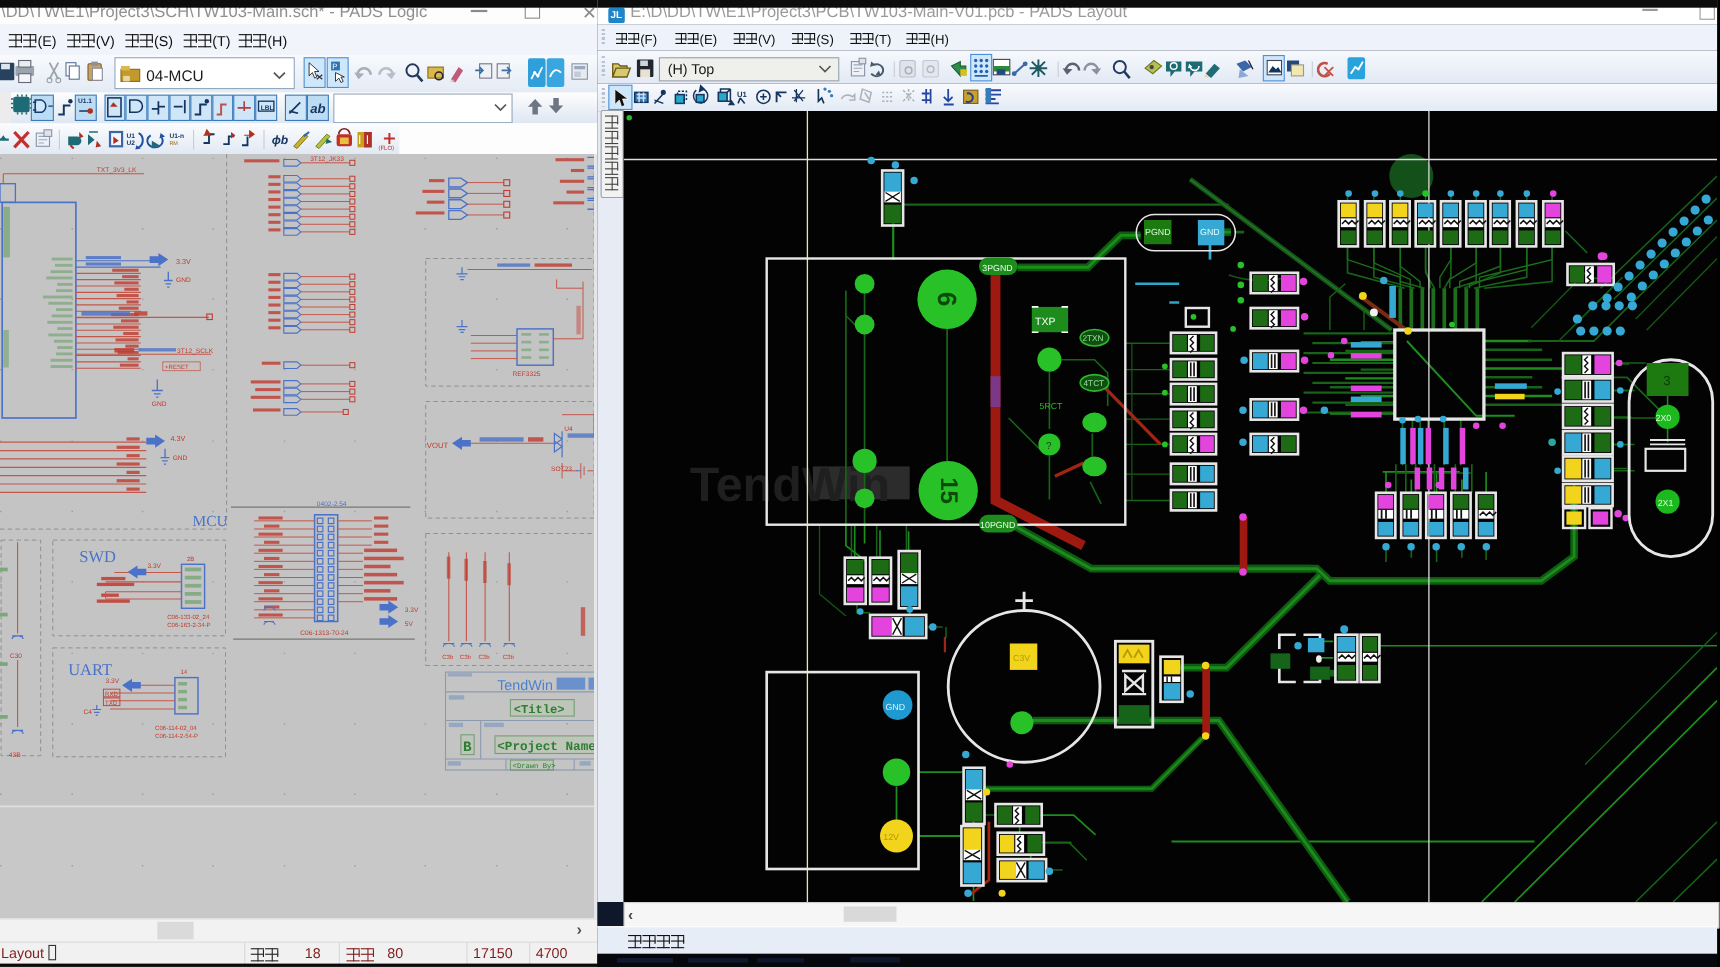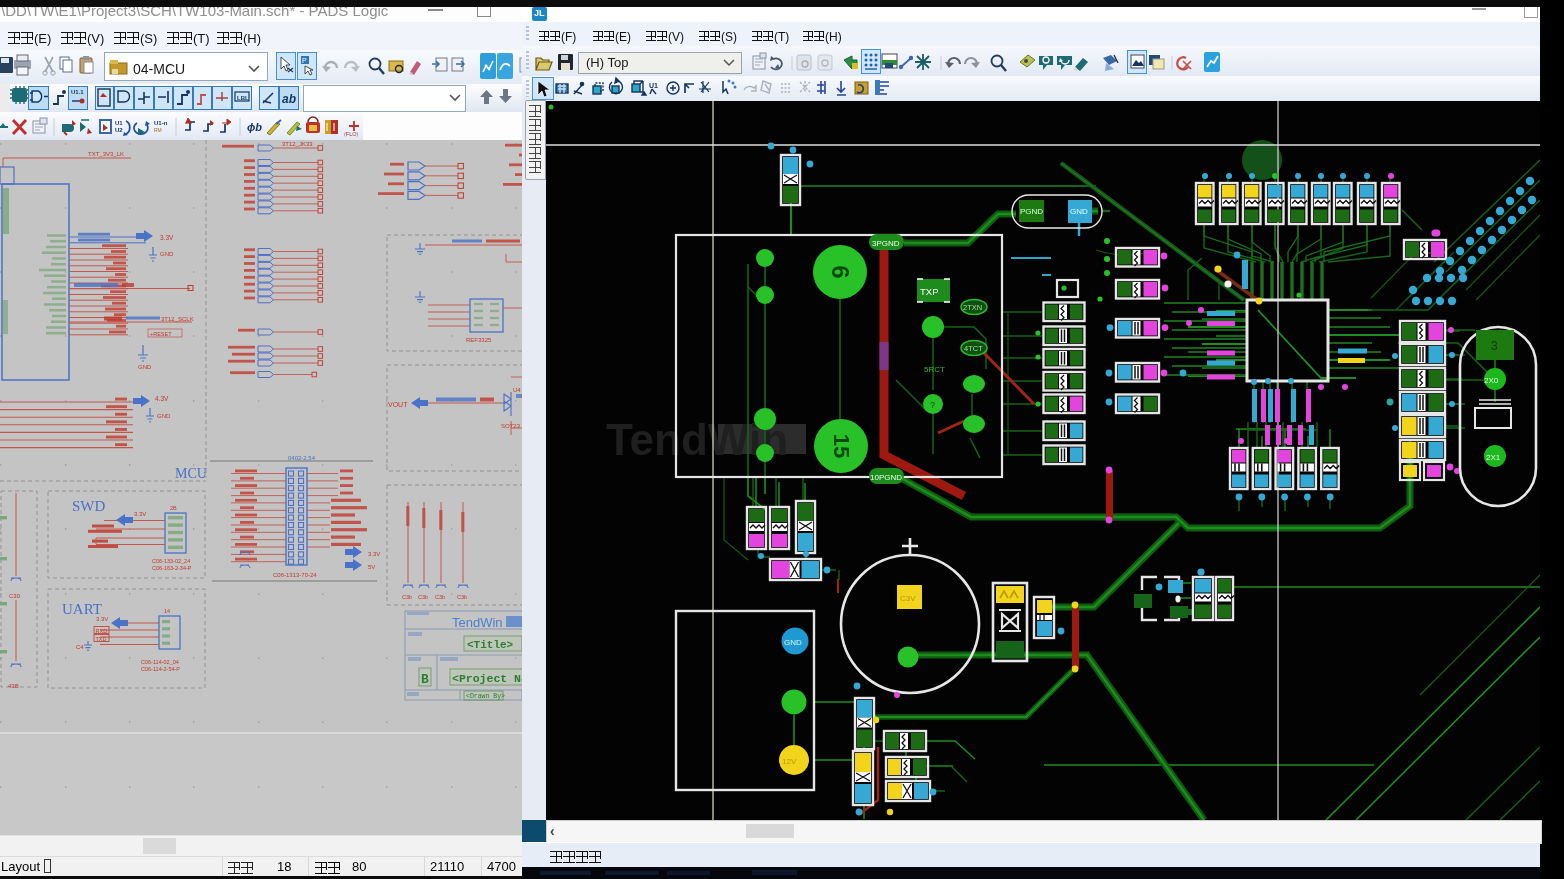--- a/index.html
+++ b/index.html
@@ -623,41 +623,42 @@
           </g>
         </svg></div>
 
     <div class="abs" style="left:540px;top:140px;width:6px;height:695px;background:#e4e6ea;"></div>
 
     <div class="abs" style="left:0;top:835px;width:546px;height:21px;background:#f2f2f2;border-top:1px solid #e0e0e0;">
       <div class="abs" style="left:143px;top:2px;width:33px;height:16px;background:#dadada;"></div>
       <div class="abs" style="left:524px;top:1px;width:16px;height:18px;color:#555;font-size:15px;font-weight:bold;">›</div>
     </div>
 
-    <div class="abs" style="left:0;top:856px;width:546px;height:20px;background:#f1f1f1;border-top:1px solid #dcdcdc;font-size:13px;color:#000000;">
+    <div class="abs" style="left:0;top:856px;width:546px;height:20px;background:#f1f1f1;border-top:1px solid #dcdcdc;font-size:13px;color:#7f1d1d;">
       <div class="abs" style="left:1px;top:2px;">Layout <span style="display:inline-block;width:5px;height:12px;border:1px solid #333;vertical-align:-2px;"></span></div>
       <div class="abs" style="left:228px;top:3px;color:#222;"><span class="cj"></span><span class="cj"></span></div>
       <div class="abs" style="left:277px;top:2px;">18</div>
       <div class="abs" style="left:315px;top:3px;"><span class="cj"></span><span class="cj"></span></div>
       <div class="abs" style="left:352px;top:2px;">80</div>
-      <div class="abs" style="left:430px;top:2px;">21110</div>
+      <div class="abs" style="left:430px;top:2px;">17150</div>
       <div class="abs" style="left:487px;top:2px;">4700</div>
       <div class="abs" style="left:222px;top:0;width:1px;height:20px;background:#d8d8d8;"></div>
       <div class="abs" style="left:308px;top:0;width:1px;height:20px;background:#d8d8d8;"></div>
       <div class="abs" style="left:424px;top:0;width:1px;height:20px;background:#d8d8d8;"></div>
       <div class="abs" style="left:481px;top:0;width:1px;height:20px;background:#d8d8d8;"></div>
     </div>
     <div class="abs" style="left:0;top:876px;width:546px;height:3px;background:#0a0a0a;"></div>
   </div>
 
-  <div class="abs" style="left:522px;top:0;width:1018px;height:879px;background:#0c4a6e;">
+  <div class="abs" style="left:543px;top:0;width:1018px;height:879px;background:#0f172a;">
 
     <div class="abs" style="left:0;top:0;width:1018px;height:22px;background:#ffffff;"></div>
     <div class="abs" style="left:10px;top:7px;width:15px;height:14px;background:#1c86c8;border-radius:2px;"></div>
     <div class="abs" style="left:12px;top:8px;color:#fff;font-size:9px;font-weight:bold;">JL</div>
+    <div class="abs" style="left:30px;top:2px;color:#9a9a9a;font-size:15px;white-space:nowrap;">E:\D\DD\TW\E1\Project3\PCB\TW103-Main-V01.pcb - PADS Layout</div>
     <div class="abs" style="left:950px;top:8px;width:14px;height:2px;background:#9a9a9a;"></div>
     <div class="abs" style="left:1002px;top:5px;width:12px;height:11px;border:1.5px solid #9a9a9a;"></div>
     <div class="abs" style="left:0;top:0;width:1018px;height:7px;background:#0c0c0c;"></div>
 
     <div class="abs" style="left:0;top:22px;width:1018px;height:24px;background:#eef2fa;">
       <div class="abs" style="left:17px;top:5px;color:#111;"><span class="cj s"></span><span class="cj s"></span><span style="font-size:12px;">(F)</span></div>
       <div class="abs" style="left:71px;top:5px;color:#111;"><span class="cj s"></span><span class="cj s"></span><span style="font-size:12px;">(E)</span></div>
       <div class="abs" style="left:124px;top:5px;color:#111;"><span class="cj s"></span><span class="cj s"></span><span style="font-size:12px;">(V)</span></div>
       <div class="abs" style="left:177px;top:5px;color:#111;"><span class="cj s"></span><span class="cj s"></span><span style="font-size:12px;">(S)</span></div>
       <div class="abs" style="left:230px;top:5px;color:#111;"><span class="cj s"></span><span class="cj s"></span><span style="font-size:12px;">(T)</span></div>

